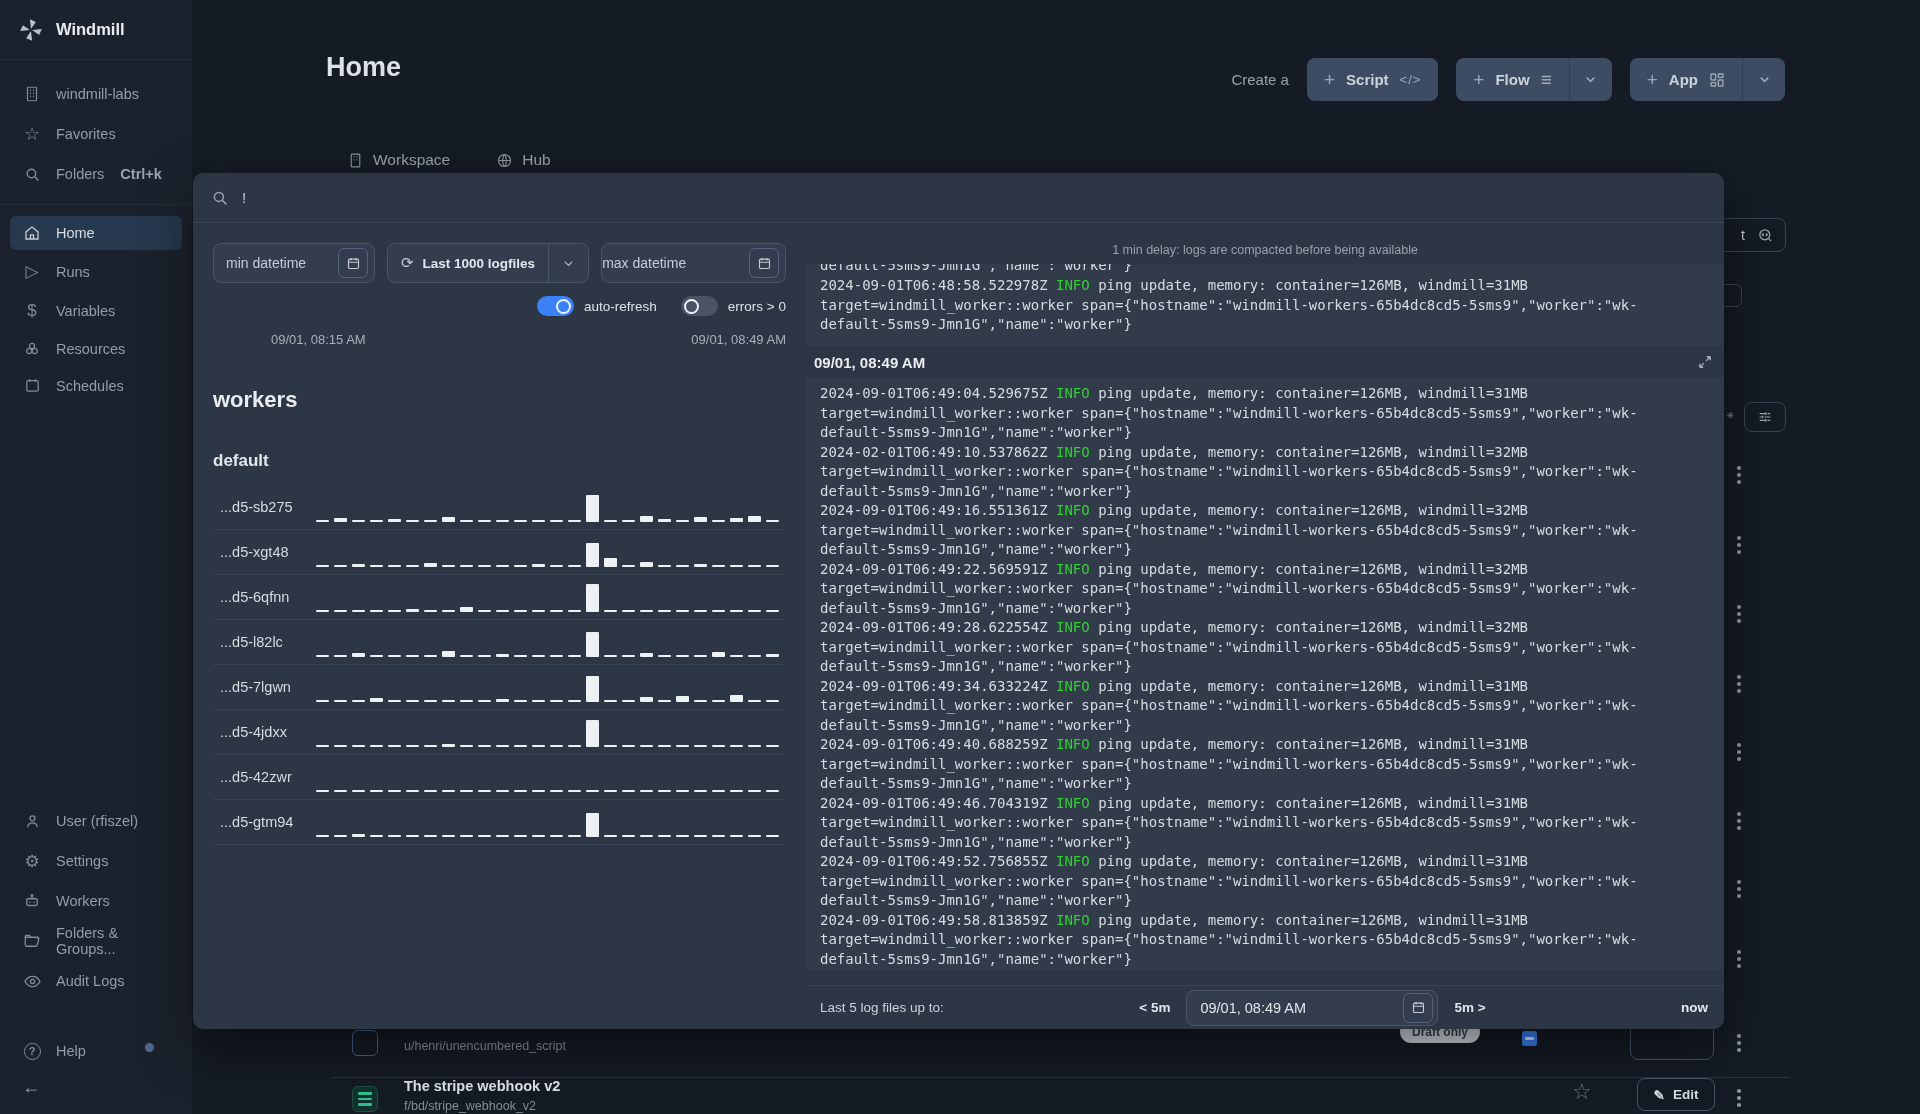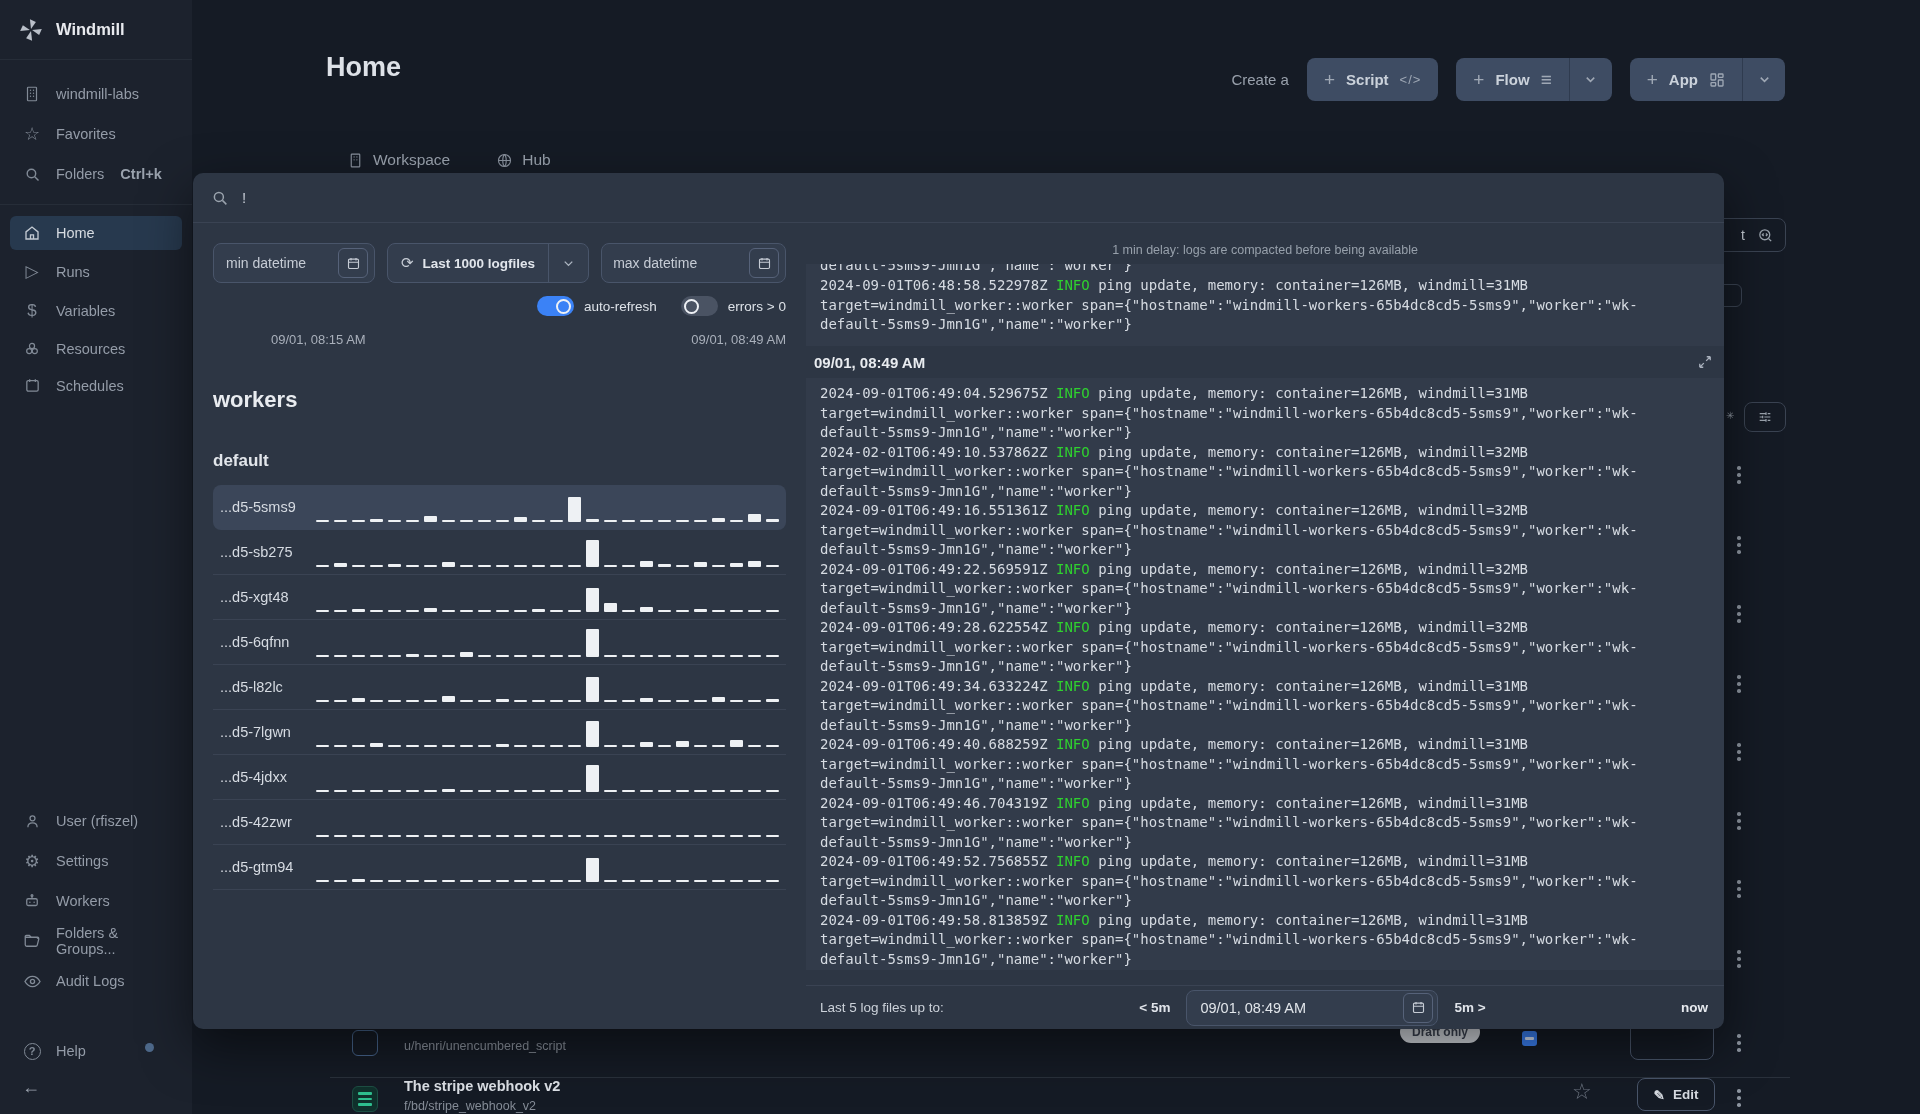--- a/index.html
+++ b/index.html
@@ -71,21 +71,21 @@
   .bang { color:#c3c9d2; font-size:15px; }
   .search-input { flex:1; background:transparent; border:none; outline:none; color:#dfe3e9; font-size:16px; font-family:"Liberation Sans",sans-serif; }
   .search-input::placeholder { color:#8d96a2; }
   .modal-body { flex:1; display:flex; min-height:0; }
 
   
   .left-col { flex:0 0 613px; width:613px; padding:20px 20px 0; display:flex; flex-direction:column; min-height:0; }
   .controls { display:flex; gap:12px; }
   .ctl { height:40px; background:#333d4d; border:1px solid #49556a; border-radius:8px; display:flex; align-items:center; color:#dfe3e9; font-size:14px; }
   .ctl.mindt { width:162px; padding:0 6px 0 12px; justify-content:space-between; }
-  .ctl.maxdt { flex:1; padding:0 6px 0 11px; justify-content:space-between; }
+  .ctl.maxdt { flex:1; padding:0 6px 0 0; justify-content:space-between; }
   .dt-input { width:90px; background:transparent; border:none; outline:none; color:#dfe3e9; font-size:14px; font-family:"Liberation Sans",sans-serif; }
   .dt-input::placeholder { color:#c6ccd5; }
   .cal-btn { width:30px; height:30px; border:1px solid #566279; border-radius:6px; display:flex; align-items:center; justify-content:center; color:#c6ccd5; cursor:pointer; flex:0 0 30px; }
   .ctl.files { flex:0 0 auto; padding:0; }
   .files-main { display:flex; align-items:center; gap:9px; padding:0 13px; font-weight:700; font-size:13.5px; color:#e2e6ec; cursor:pointer; }
   .files-chev { width:40px; align-self:stretch; border-left:1px solid #49556a; display:flex; align-items:center; justify-content:center; color:#aeb6c2; cursor:pointer; }
   .refresh-g { font-size:15px; font-weight:400; color:#c6ccd5; }
   .toggles { display:flex; justify-content:flex-end; align-items:center; gap:10px; margin-top:13px; color:#dde2e8; font-size:13.5px; }
   .toggle { width:37px; height:20px; border-radius:10px; position:relative; cursor:pointer; flex:0 0 37px; }
   .toggle.on { background:#3b82f6; }
@@ -487,51 +487,20 @@
 
         <div class="range-row">
           <span>09/01, 08:15 AM</span>
           <span>09/01, 08:49 AM</span>
         </div>
 
         <div class="workers-title">workers</div>
         <div class="group-title">default</div>
 
         <div class="worker-list">
-            <div class="worker-row selected">
-              <div class="worker-label">...d5-5sms9</div>
-              <div class="spark">
-                <i style="height: 2px;"></i>
-                <i style="height: 2px;"></i>
-                <i style="height: 2px;"></i>
-                <i style="height: 3px;"></i>
-                <i style="height: 2px;"></i>
-                <i style="height: 2px;"></i>
-                <i style="height: 6px;"></i>
-                <i style="height: 2px;"></i>
-                <i style="height: 2px;"></i>
-                <i style="height: 2px;"></i>
-                <i style="height: 2px;"></i>
-                <i style="height: 5px;"></i>
-                <i style="height: 2px;"></i>
-                <i style="height: 2px;"></i>
-                <i style="height: 25px;"></i>
-                <i style="height: 3px;"></i>
-                <i style="height: 2px;"></i>
-                <i style="height: 2px;"></i>
-                <i style="height: 2px;"></i>
-                <i style="height: 2px;"></i>
-                <i style="height: 2px;"></i>
-                <i style="height: 2px;"></i>
-                <i style="height: 4px;"></i>
-                <i style="height: 2px;"></i>
-                <i style="height: 8px;"></i>
-                <i style="height: 3px;"></i>
-              </div>
-            </div>
             <div class="worker-row">
               <div class="worker-label">...d5-sb275</div>
               <div class="spark">
                 <i style="height: 2px;"></i>
                 <i style="height: 4px;"></i>
                 <i style="height: 2px;"></i>
                 <i style="height: 2px;"></i>
                 <i style="height: 3px;"></i>
                 <i style="height: 2px;"></i>
                 <i style="height: 2px;"></i>

